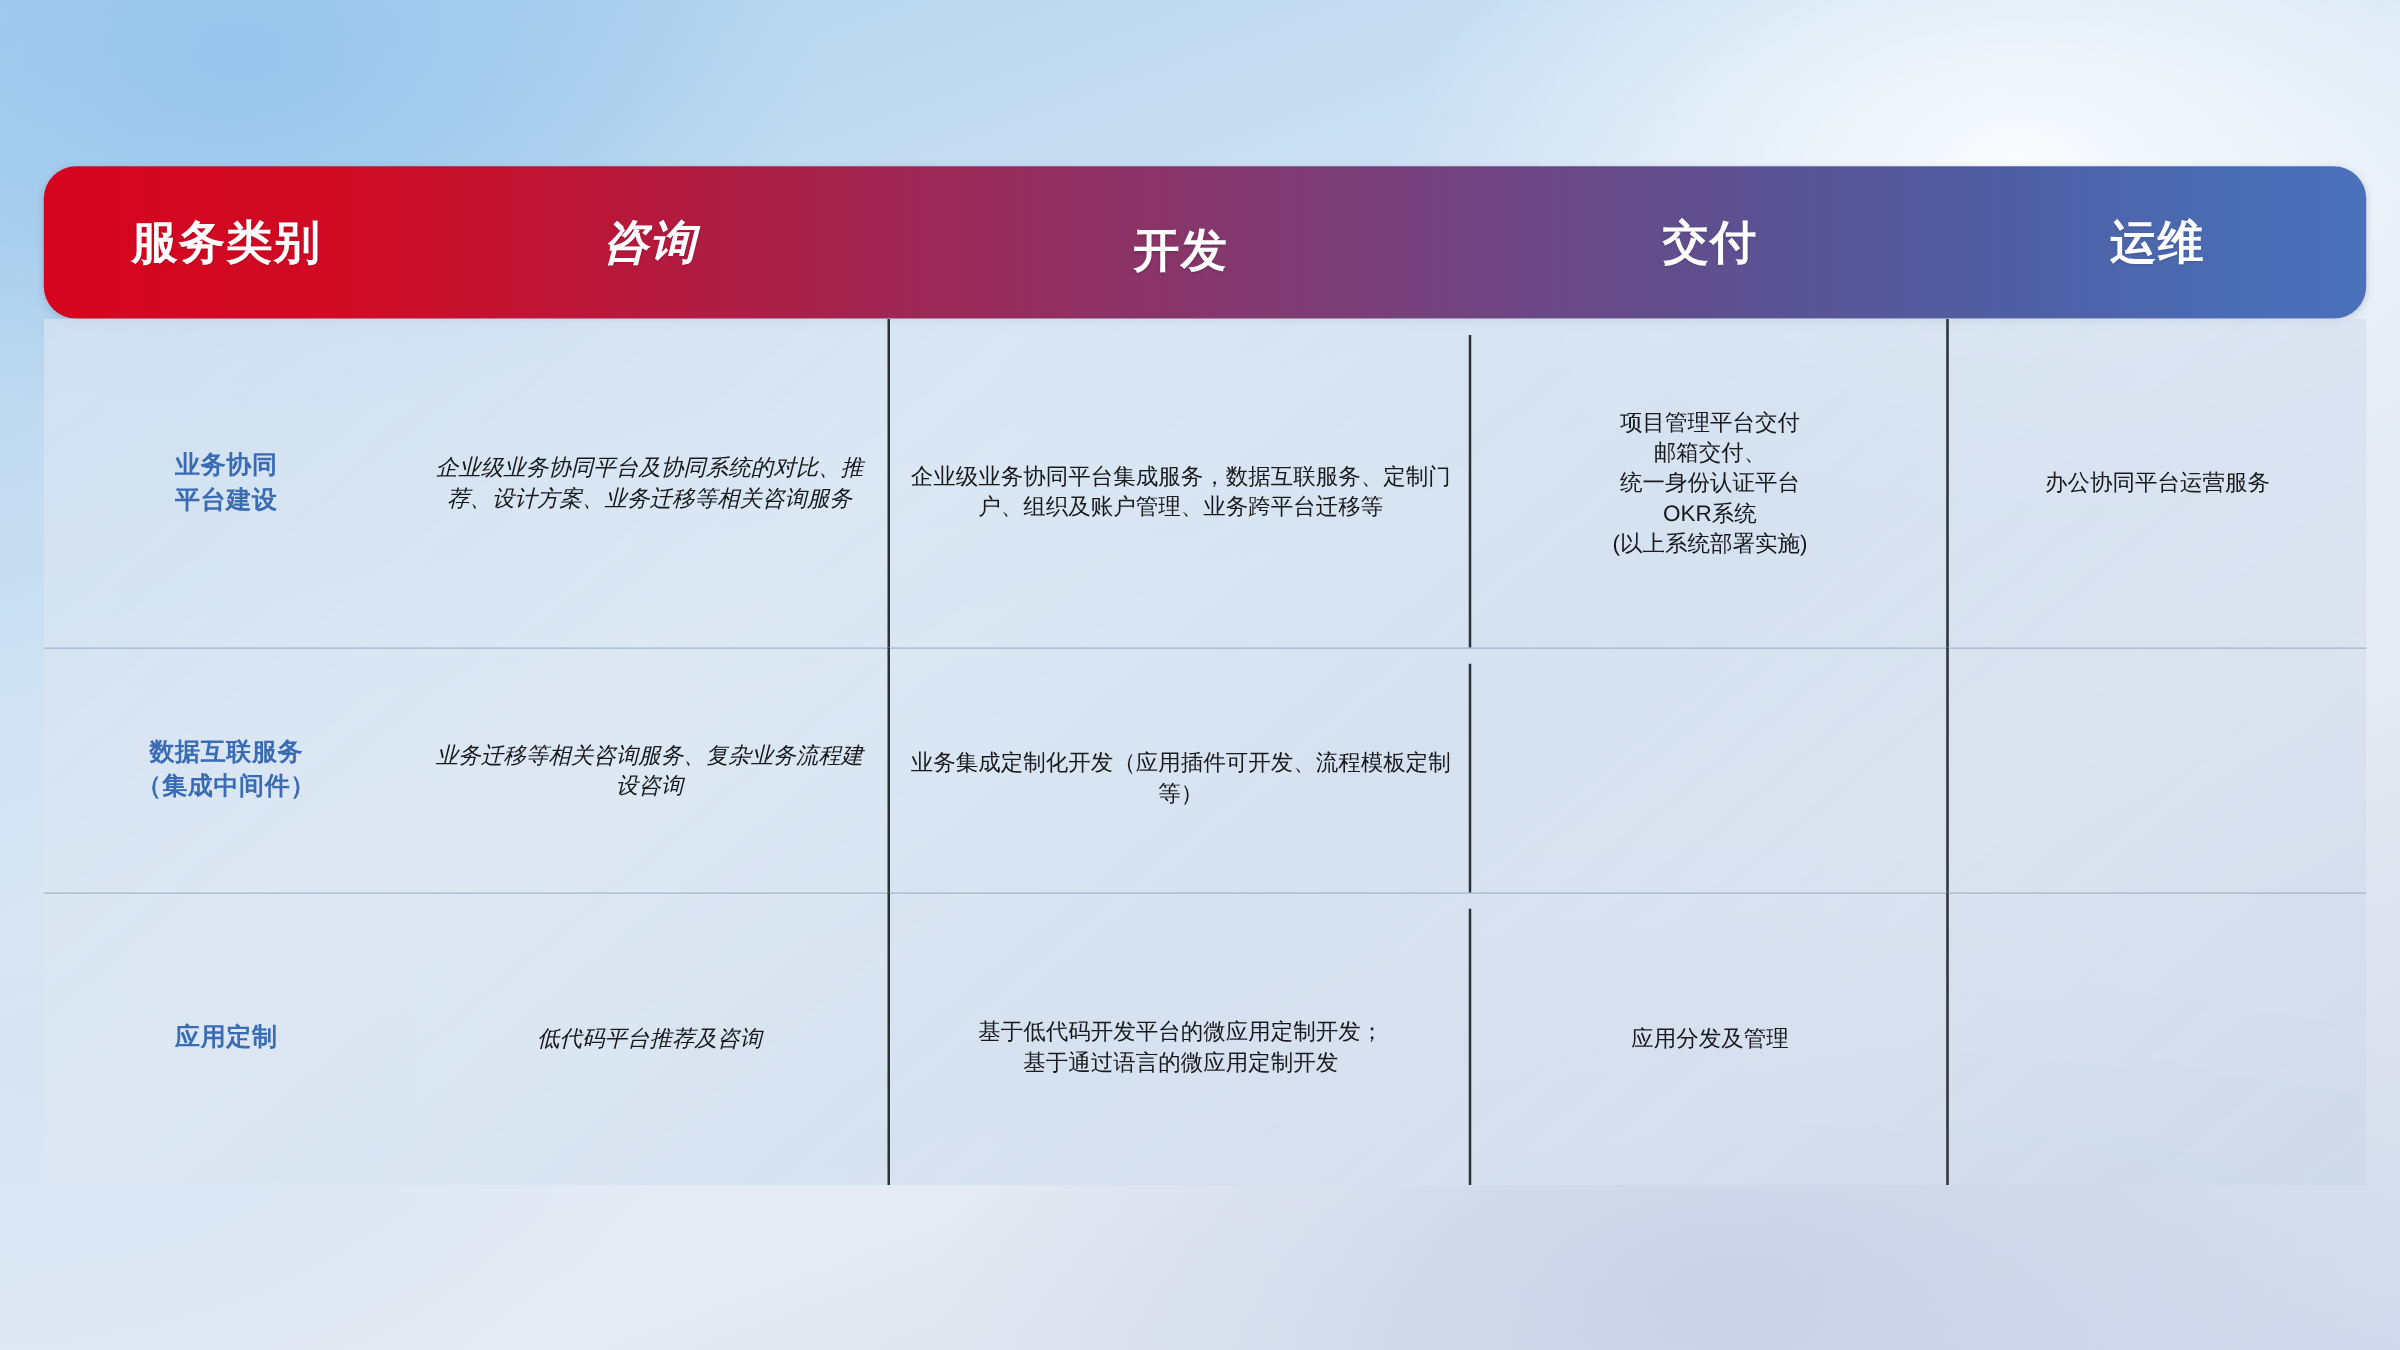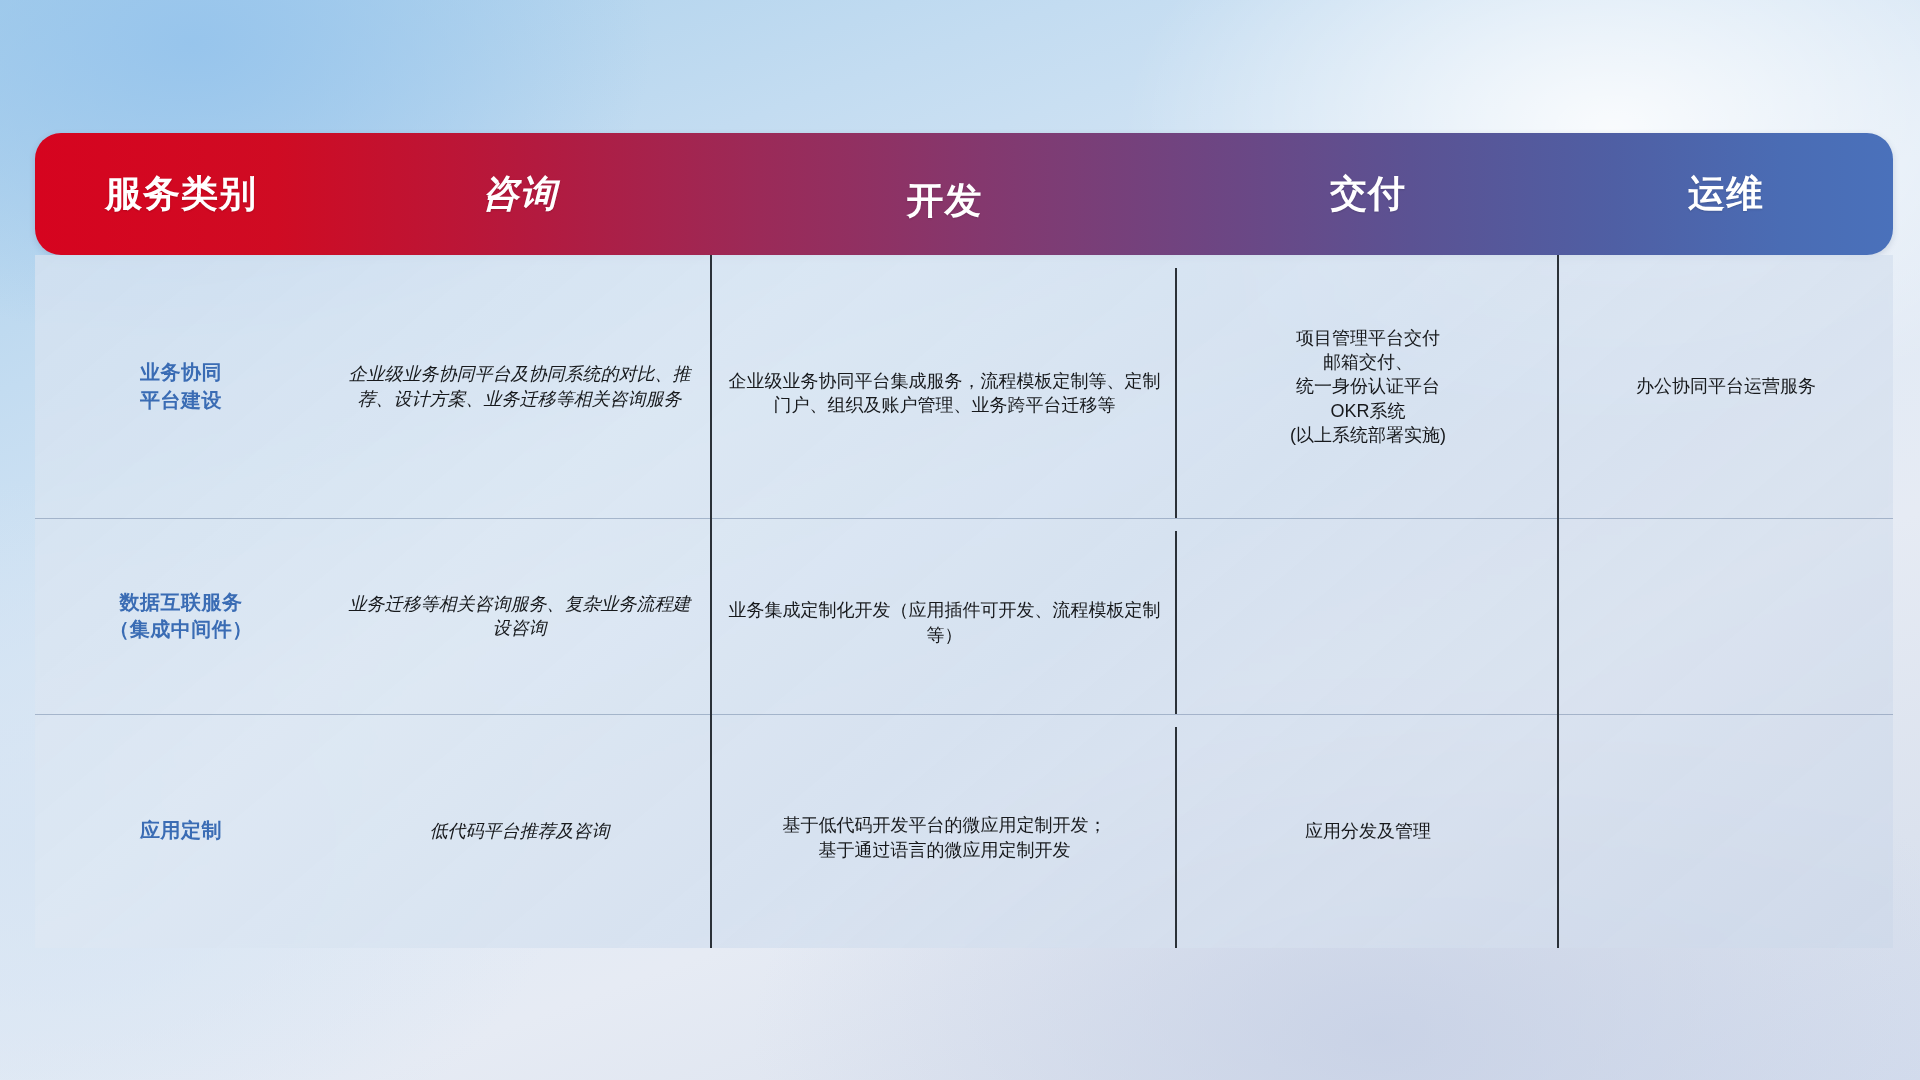--- a/index.html
+++ b/index.html
@@ -89,21 +89,21 @@
       <div class="hcell c3">交付</div>
       <div class="hcell c4">运维</div>
     </div>
 
     <div class="body">
 
       <div class="row r0">
         <div class="cell c0 cat pre">业务协同
 平台建设</div>
         <div class="cell c1 div-right">企业级业务协同平台及协同系统的对比、推荐、设计方案、业务迁移等相关咨询服务</div>
-        <div class="cell c2 div-right">企业级业务协同平台集成服务，流程模板定制等、定制门户、组织及账户管理、业务跨平台迁移等</div>
+        <div class="cell c2 div-right">企业级业务协同平台集成服务，数据互联服务、定制门户、组织及账户管理、业务跨平台迁移等</div>
         <div class="cell c3 div-right pre">项目管理平台交付
 邮箱交付、
 统一身份认证平台
 OKR系统
 (以上系统部署实施)</div>
         <div class="cell c4">办公协同平台运营服务</div>
       </div>
 
       <div class="row r1">
         <div class="cell c0 cat pre">数据互联服务

